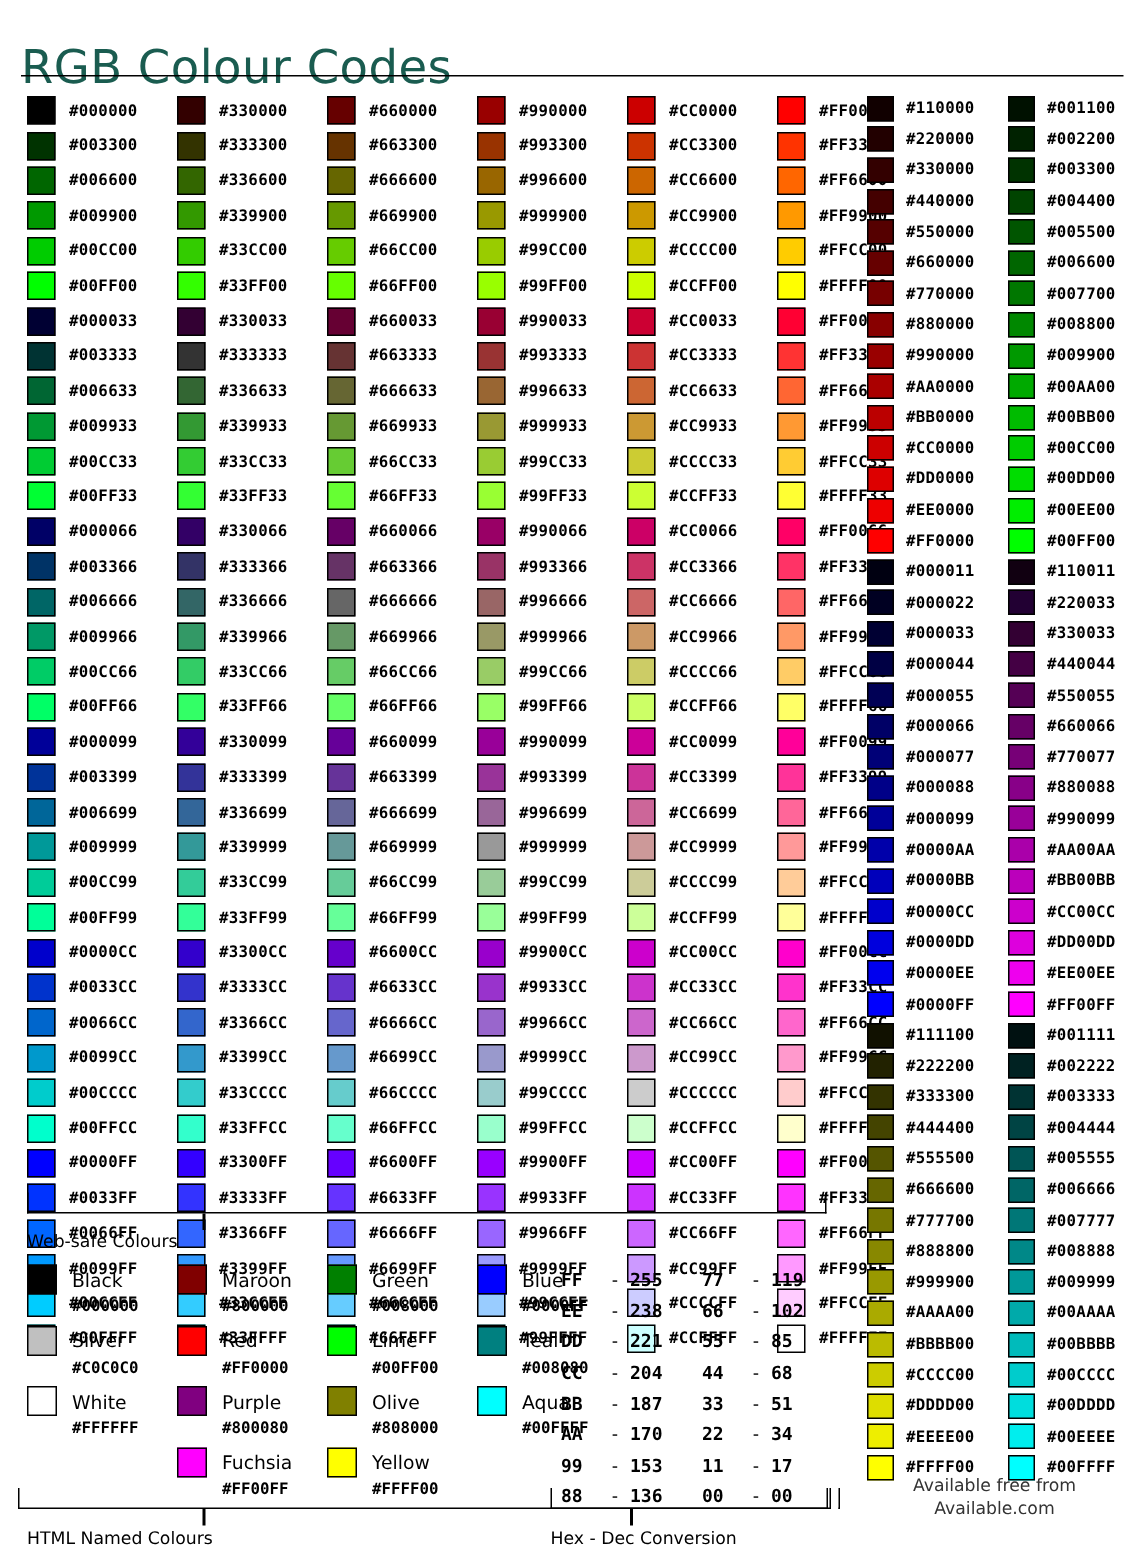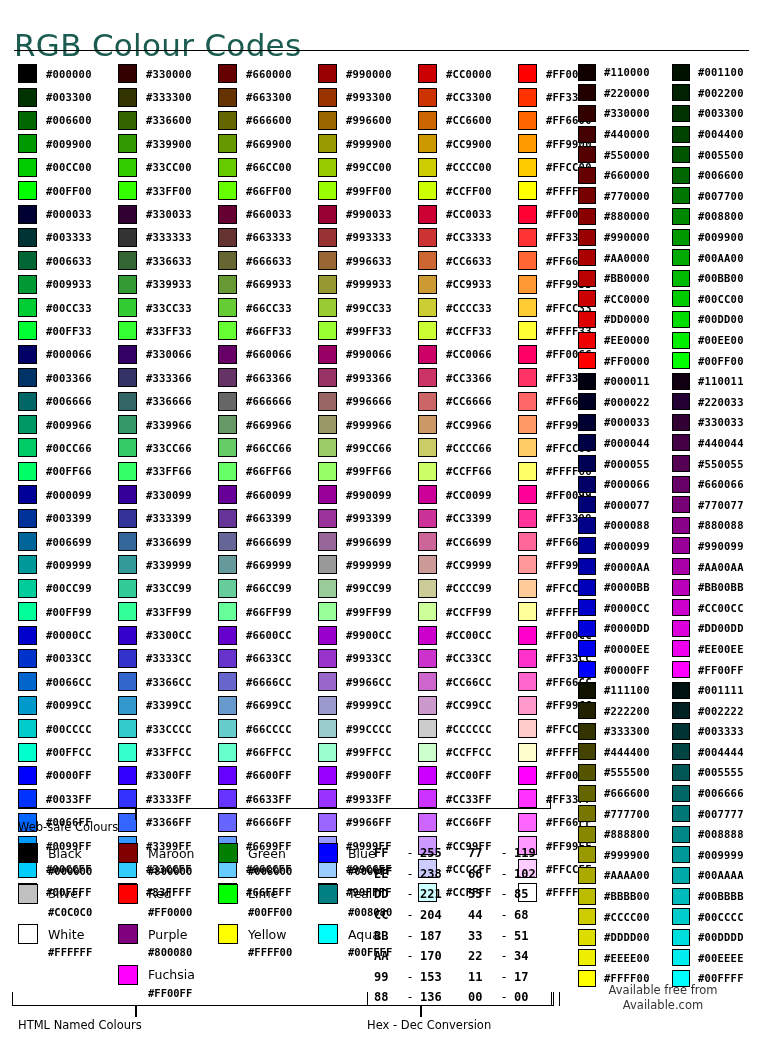--- a/index.html
+++ b/index.html
@@ -1492,20 +1492,27 @@
       </div>
       <div class="named-item">
         <div class="named-head">
           <div class="named-chip" style="background: rgb(0, 255, 0);"></div>
           <div class="named-label">Lime</div>
         </div>
         <div class="named-hex">#00FF00</div>
       </div>
       <div class="named-item">
         <div class="named-head">
+          <div class="named-chip" style="background: rgb(128, 128, 0);"></div>
+          <div class="named-label">Olive</div>
+        </div>
+        <div class="named-hex">#808000</div>
+      </div>
+      <div class="named-item">
+        <div class="named-head">
           <div class="named-chip" style="background: rgb(255, 255, 0);"></div>
           <div class="named-label">Yellow</div>
         </div>
         <div class="named-hex">#FFFF00</div>
       </div>
     </div>
     <div class="named-col" style="left: 300px;">
       <div class="named-item">
         <div class="named-head">
           <div class="named-chip" style="background: rgb(0, 0, 255);"></div>

